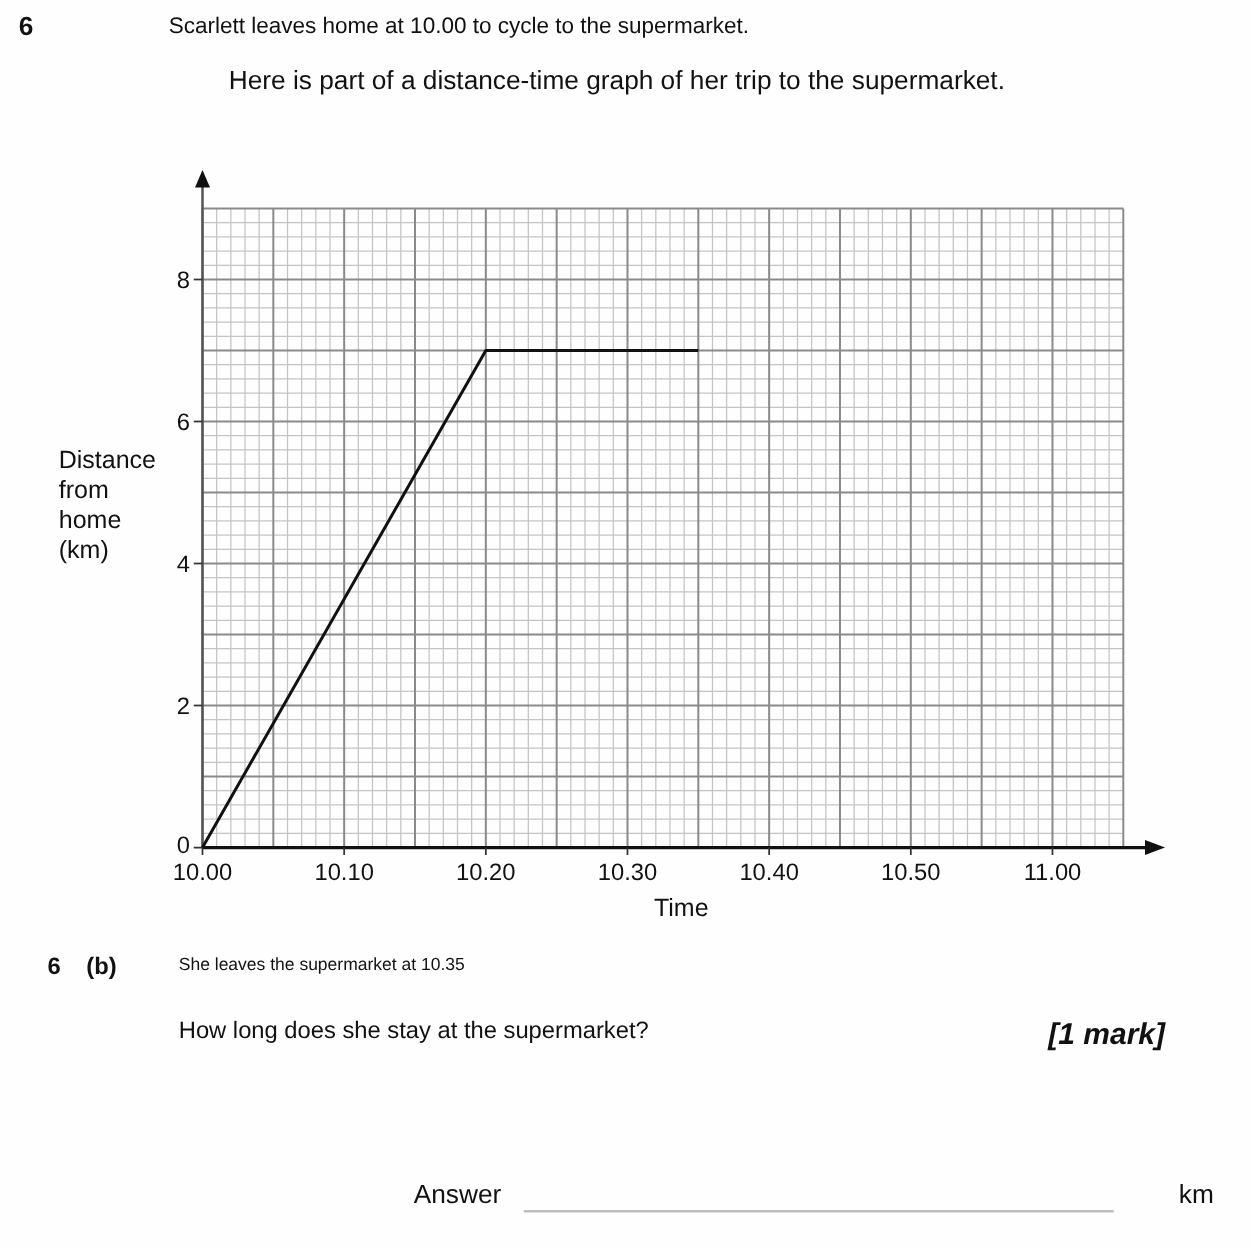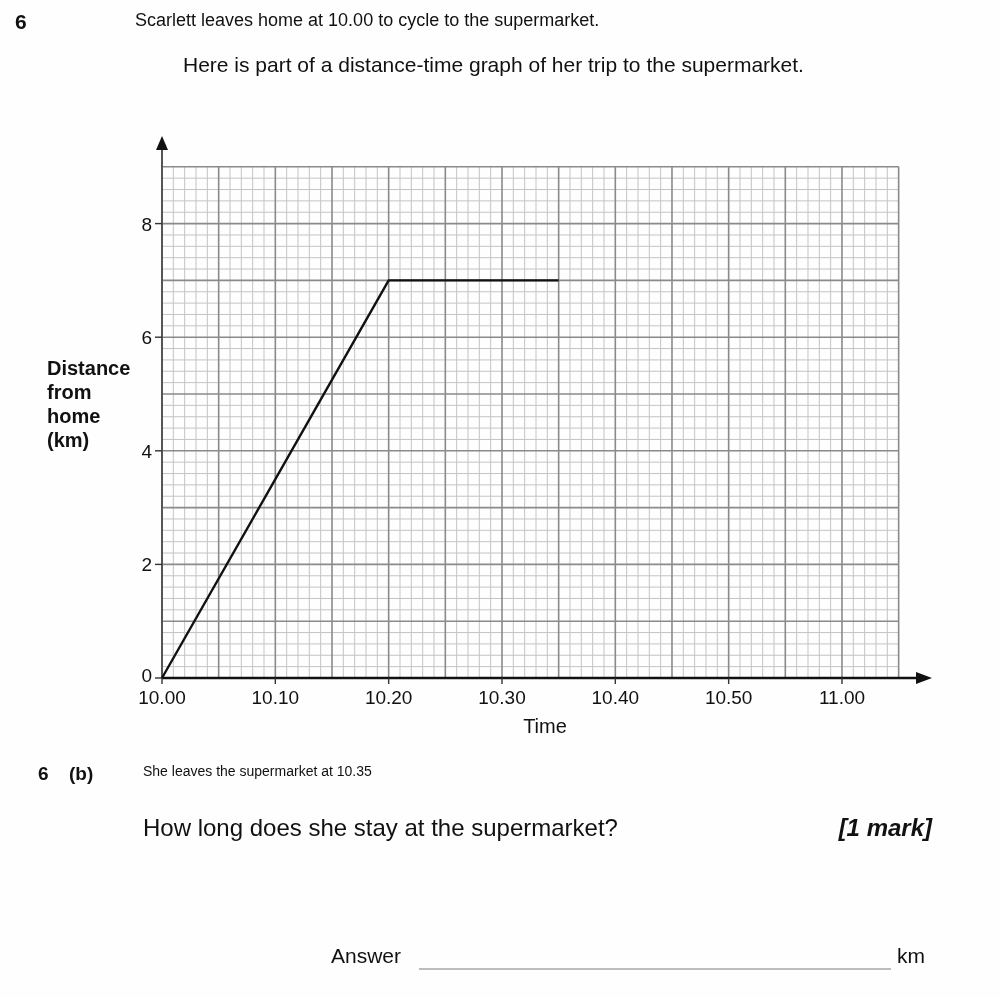--- a/index.html
+++ b/index.html
@@ -4,30 +4,30 @@
 <style>
   html, body { margin: 0; padding: 0; background: #fefefe; }
   body { width: 1000px; height: 998px; position: relative; overflow: hidden;
          font-family: "Liberation Sans", "DejaVu Sans", sans-serif; color: #111; }
   .abs { position: absolute; white-space: nowrap; }
   .qnum { left: 15px; top: 10px; font-size: 21px; font-weight: bold; }
   .line1 { left: 135px; top: 10px; font-size: 18px; }
   .line2 { left: 135px; top: 53px; font-size: 21px; margin-left: 48px; }
   svg.graph { position: absolute; left: 0; top: 0; }
   .ylabel { left: 47px; top: 356px; font-size: 20px; line-height: 24px; white-space: normal; width: 100px; }
-  .ylabel span { display: block; font-weight: bold; }
+  .ylabel span { display: block; }
   .sub-num { left: 38px; top: 763px; font-size: 19px; font-weight: bold; }
   .sub-part { left: 69px; top: 763px; font-size: 19px; font-weight: bold; }
   .sub-text { left: 143px; top: 763px; font-size: 14px; }
-  .q-text { left: 143px; top: 814px; font-size: 24px; }
+  .q-text { left: 143px; top: 814px; font-size: 19px; }
   .marks { right: 68px; top: 814px; font-size: 24px; font-weight: bold; font-style: italic; }
   .ans-label { left: 331px; top: 944px; font-size: 21px; }
   .ans-line { position: absolute; left: 419px; top: 968px; width: 472px; height: 0; border-top: 2px solid #bdbdbd; }
   .ans-input { position: absolute; left: 419px; top: 940px; width: 472px; height: 28px; border: none; background: transparent; outline: none; font-size: 19px; font-family: "Liberation Sans", sans-serif; }
-  .ans-unit { left: 897px; top: 944px; font-size: 21px; }
+  .ans-unit { left: 943px; top: 944px; font-size: 21px; }
 </style>
 </head>
 <body>
 
 <div class="abs qnum">6</div>
 <div class="abs line1">Scarlett leaves home at 10.00 to cycle to the supermarket.</div>
 <div class="abs line2">Here is part of a distance-time graph of her trip to the supermarket.</div>
 
 <svg class="graph" width="1000" height="750" xmlns="http://www.w3.org/2000/svg">
   <g id="grid-minor">

